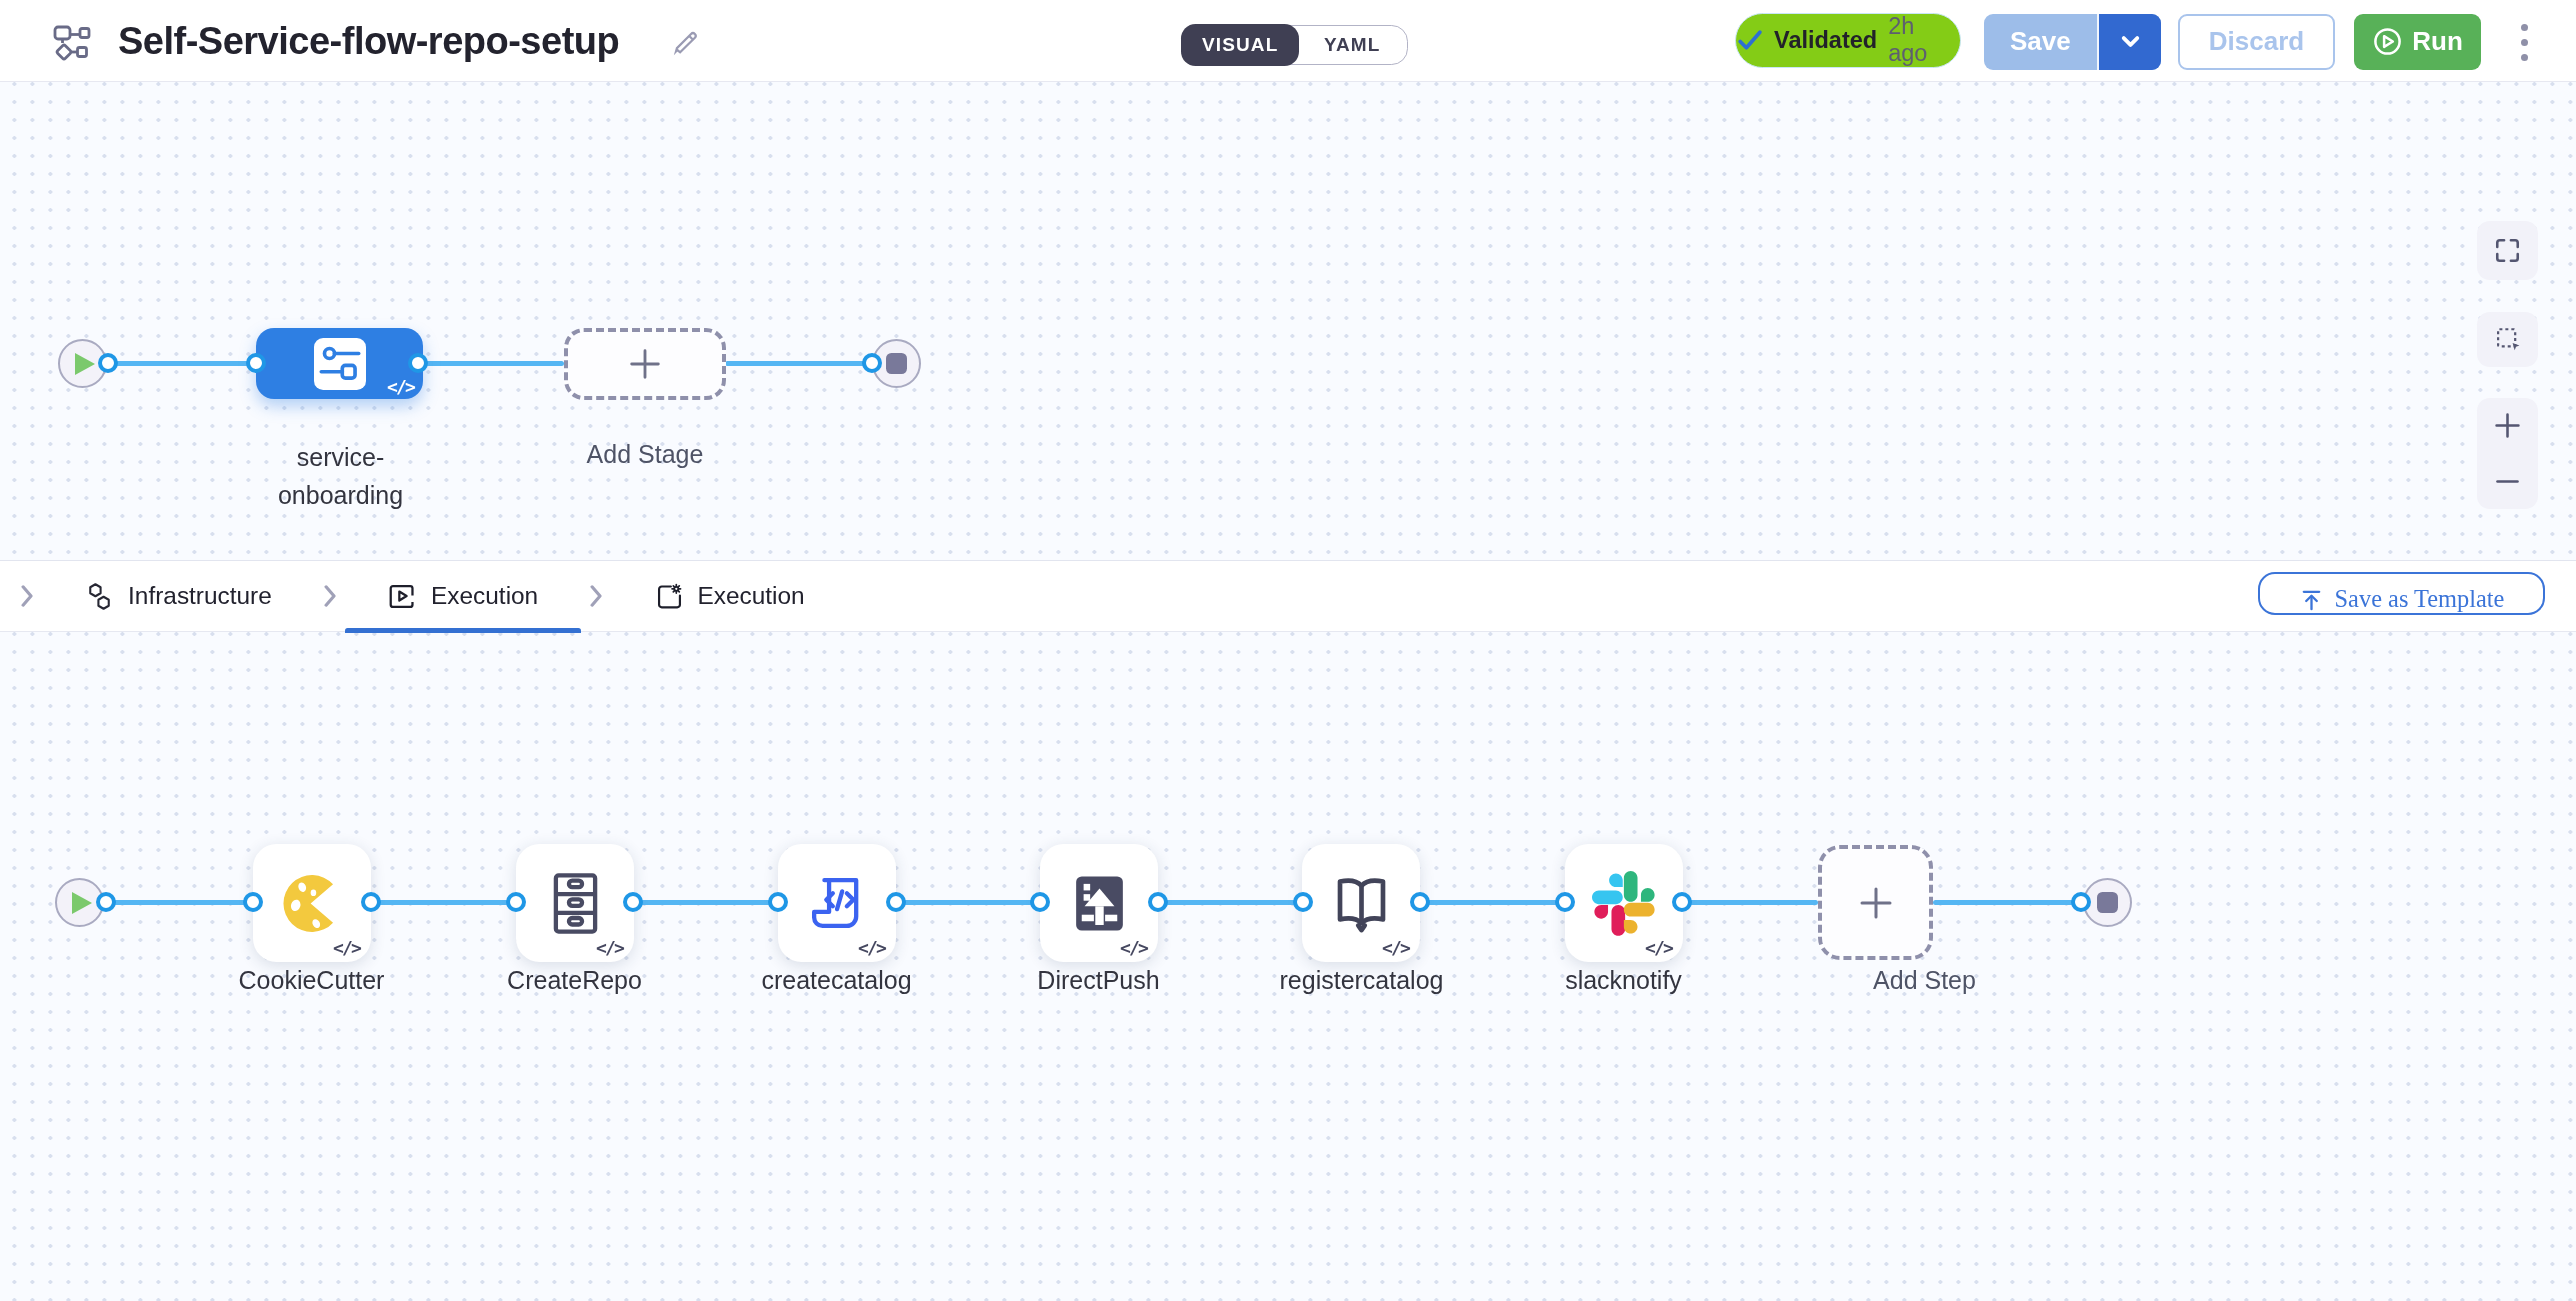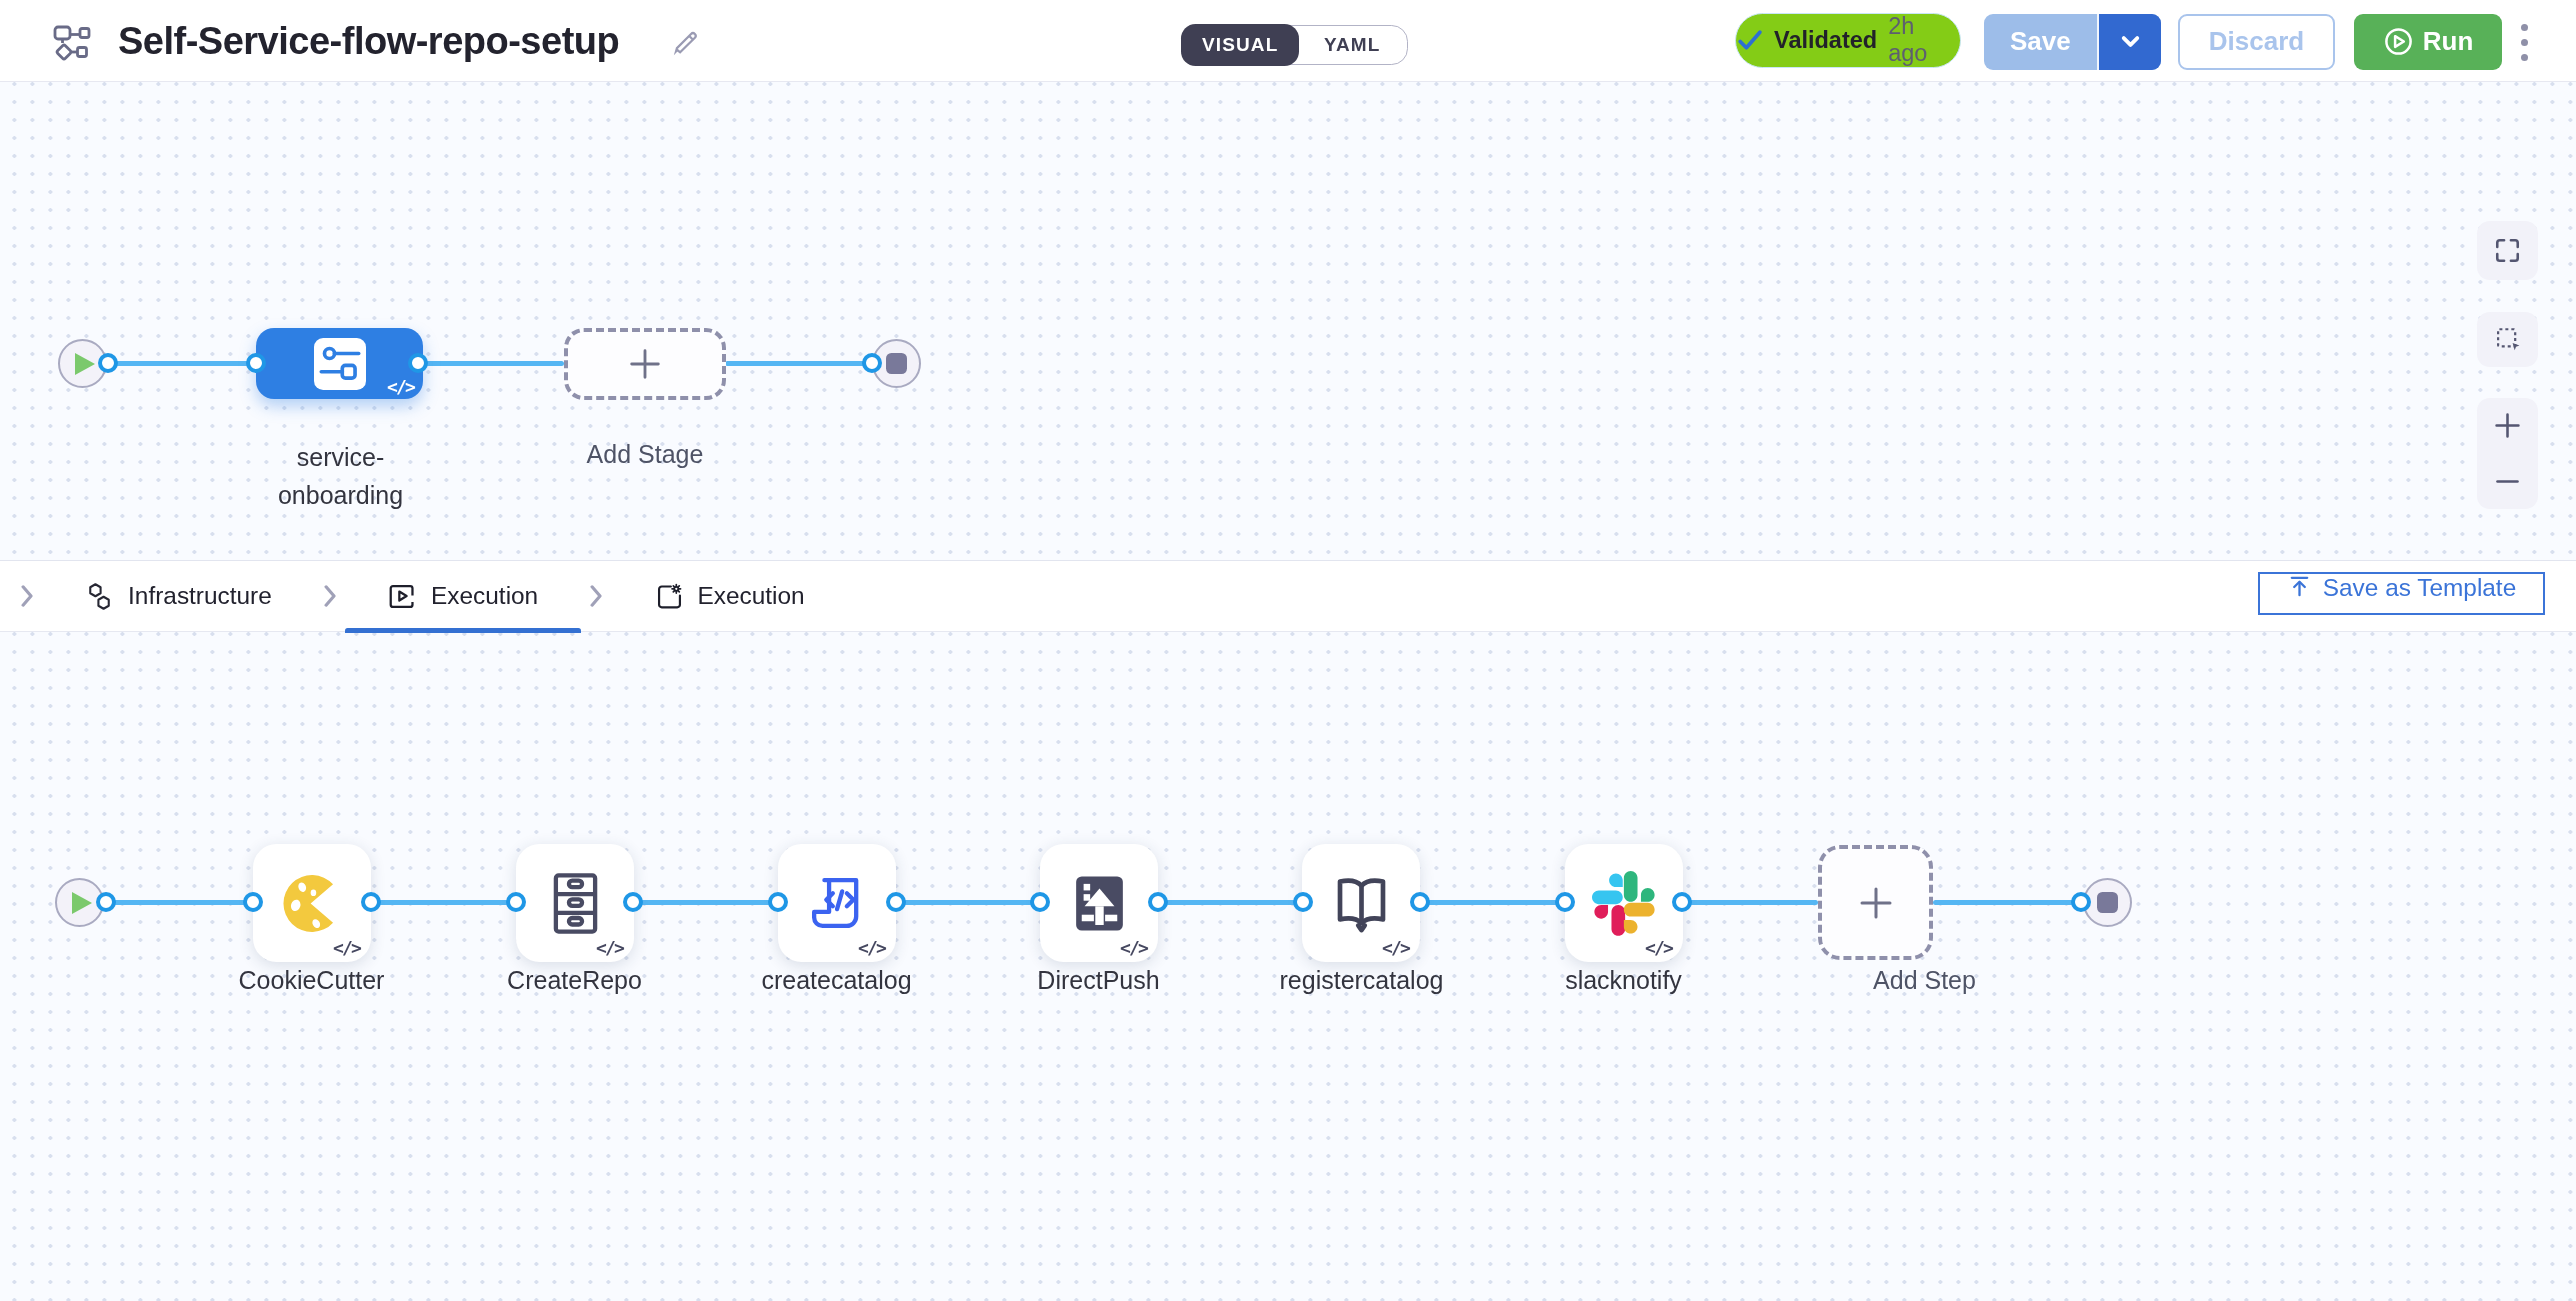--- a/index.html
+++ b/index.html
@@ -28,21 +28,21 @@
   .badge .b1 { font-size:23.5px; font-weight:700; color:#22222a; }
   .badge .b2 { font-size:23.5px; color:#5d5f70; }
 
   .btn { position:absolute; top:13.6px; height:56px; border-radius:9px; display:flex;
          align-items:center; justify-content:center; font-weight:700; font-size:26px; cursor:pointer; }
   .save-group { left:1984px; width:177px; padding:0; overflow:hidden; background:#9dbde9; }
   .save-main { width:113px; height:56px; display:flex; align-items:center; justify-content:center; color:#fff; }
   .save-divider { width:2.7px; height:56px; background:#fff; opacity:.85; }
   .save-caret { width:62px; height:56px; background:#3269d0; display:flex; align-items:center; justify-content:center; }
   .discard { left:2178px; width:157px; background:#fff; border:2.3px solid #a9c4ec; color:#a9c4ec; }
-  .run { left:2354px; width:148px; background:#58b158; color:#fff; gap:9px; }
+  .run { left:2354px; width:127px; background:#58b158; color:#fff; gap:9px; }
   .kebab { position:absolute; left:2513px; top:18px; width:23.5px; height:49px; display:flex;
            flex-direction:column; align-items:center; justify-content:center; gap:8.1px; cursor:pointer; }
   .kebab i { width:7.2px; height:7.2px; border-radius:50%; background:#8f90a8; }
 
   
   .canvas { position:absolute; left:0; width:2576px;
             background-color:#f9fbff;
             background-image:radial-gradient(circle,#d8dfee 1.6px,transparent 2.1px);
             background-size:18px 18px; background-position:5.4px 11px; }
   .canvas1 { top:82px; height:478px; }
@@ -89,23 +89,23 @@
 
   
   .tabbar { position:absolute; left:0; top:560px; width:2576px; height:72px; background:#fff;
             border-top:0.9px solid #e2e5ef; border-bottom:0.9px solid #e6e8f1; z-index:20;
             display:flex; align-items:center; padding-left:11.8px; }
   .tab { position:relative; height:72px; display:flex; align-items:center; gap:13.6px;
          padding:0 43px; font-size:24.4px; color:#22222e; cursor:pointer; white-space:nowrap; }
   .tab.active::after { content:""; position:absolute; left:0; right:0; bottom:-0.9px; height:5.4px;
                        background:#3470d2; border-radius:2.7px 2.7px 0 0; }
   .tab-sep { margin:0 9px; display:flex; align-items:center; }
-  .save-tpl { position:absolute; left:2258px; top:11px; width:287px; height:43px; border-radius:0;
+  .save-tpl { position:absolute; left:2258px; top:11px; width:287px; height:43px; border-radius:17px;
               background:#fff; border:2.3px solid #3b74d8; color:#3b74d8; font-size:24.4px;
-              display:flex; align-items:flex-start; justify-content:center; gap:11px; cursor:pointer; }
+              display:flex; align-items:flex-end; justify-content:center; gap:11px; cursor:pointer;font-family:Liberation Serif, serif; }
 
   svg { display:block; }
 </style>
 </head>
 <body>
 
 <div class="app">
 
   <div class="header">
     <span class="hd-flow-icon">

